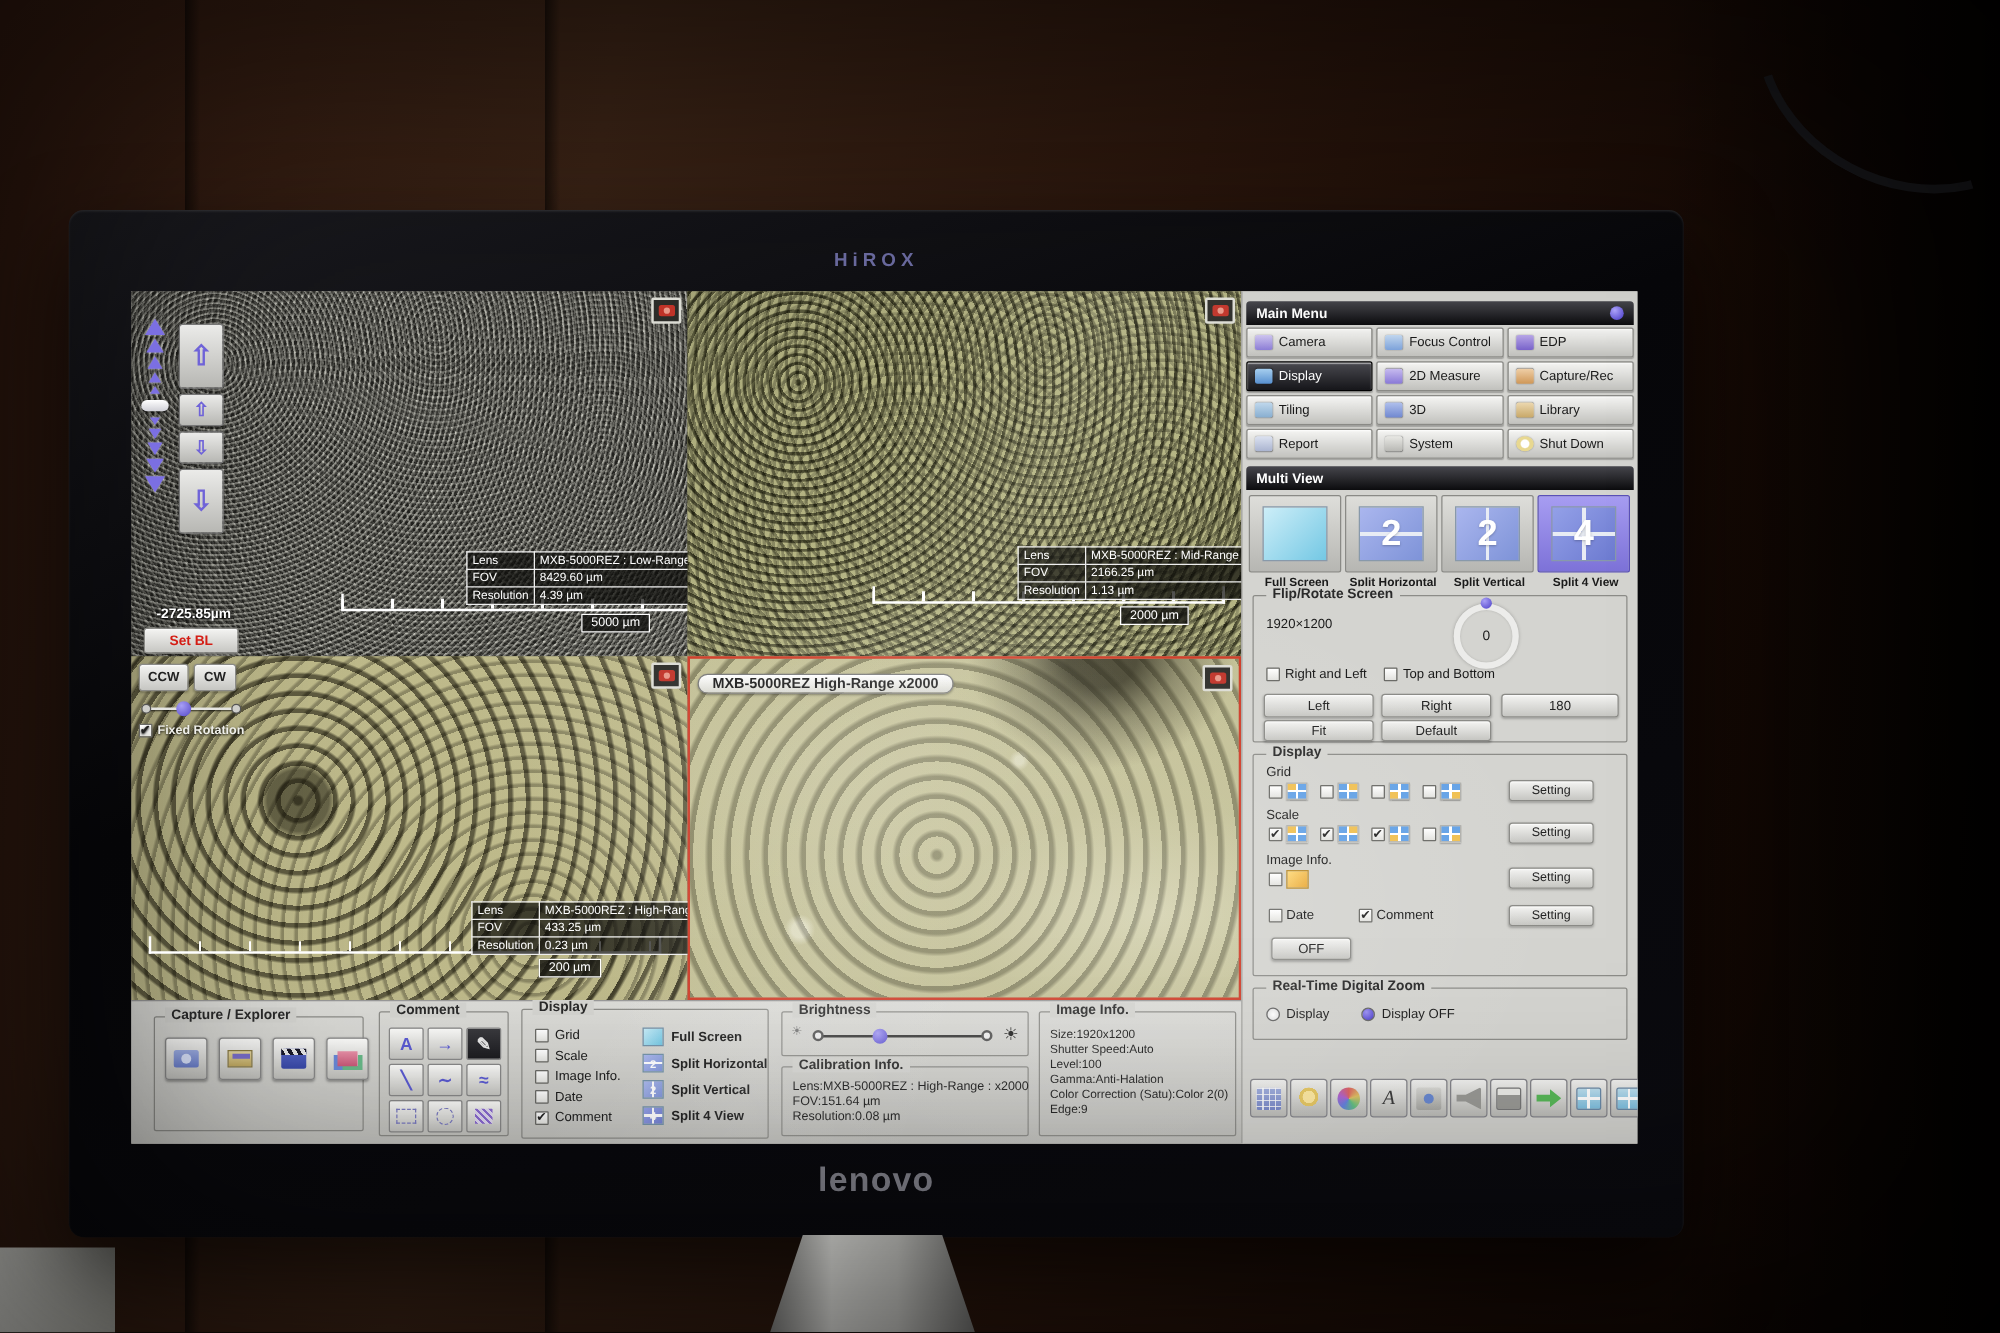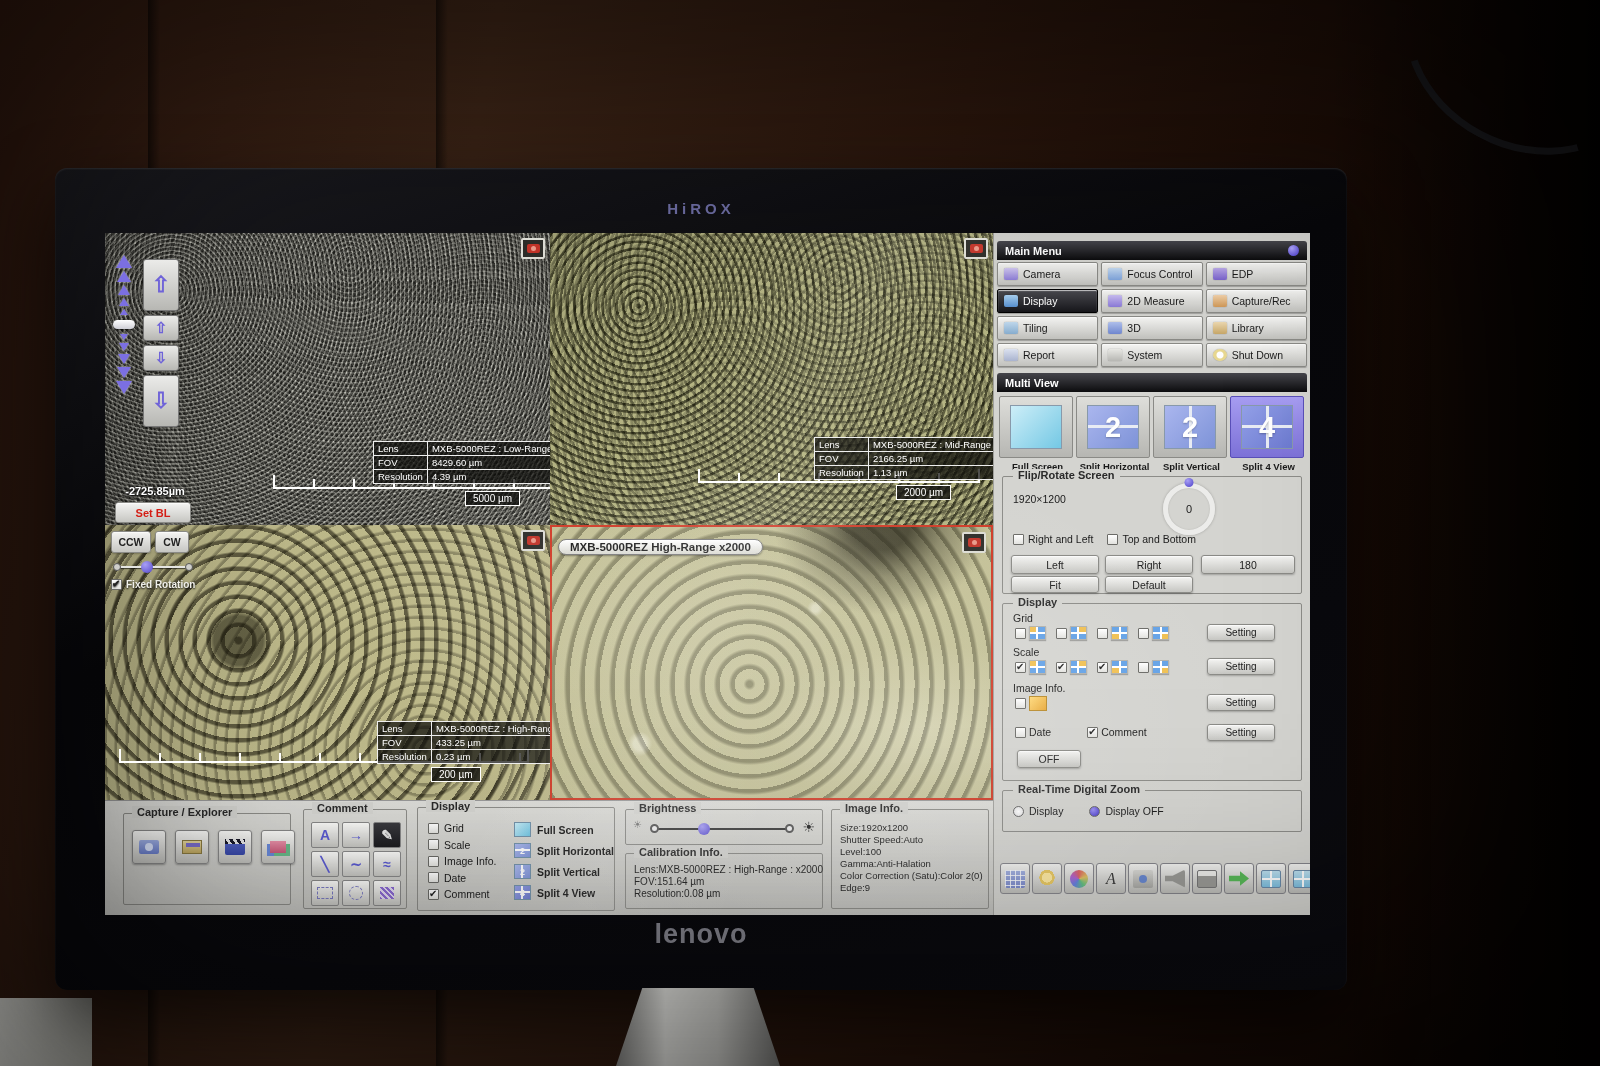--- a/index.html
+++ b/index.html
@@ -13,21 +13,21 @@
   .desk-paper{position:absolute;left:0;top:998px;width:92px;height:68px;background:linear-gradient(100deg,#e8e8e2,#b4b4ac);}
   .side-device{position:absolute;left:88px;top:692px;width:28px;height:128px;background:linear-gradient(90deg,#f2f2ec,#c6c6be);border-radius:3px;
     color:#8a8a86;font-size:9px;font-weight:bold;writing-mode:vertical-rl;text-align:center;letter-spacing:2px;padding-top:8px;}
   .stand{position:absolute;left:616px;top:988px;width:164px;height:78px;
     background:linear-gradient(90deg,#7e7e7c,#dcdcd8 30%,#c2c2be 62%,#6e6e6c);clip-path:polygon(16% 0,84% 0,100% 100%,0 100%);}
 
   .monitor{position:absolute;left:55px;top:168px;width:1292px;height:822px;border-radius:12px;
     background:linear-gradient(160deg,#1b1b20,#07070a 40%,#0b0b10);
     box-shadow:0 30px 70px rgba(0,0,0,.65), inset 0 1px 2px rgba(255,255,255,.14);}
   .brand-top{position:absolute;top:32px;left:50%;transform:translateX(-50%);color:#8d8dd4;opacity:.75;font-size:15px;font-weight:bold;letter-spacing:4px;}
-  .brand-bottom{position:absolute;bottom:40px;left:50%;transform:translateX(-50%);color:#8e8e98;opacity:.9;font-size:27px;font-weight:bold;letter-spacing:1px;}
+  .brand-bottom{position:absolute;bottom:30px;left:50%;transform:translateX(-50%);color:#8e8e98;opacity:.9;font-size:27px;font-weight:bold;letter-spacing:1px;}
 
   .screen{position:absolute;left:50px;top:65px;width:1205px;height:682px;background:#d6d5d0;overflow:hidden;}
   .screen .glare{position:absolute;inset:0;pointer-events:none;z-index:60;
     background:radial-gradient(ellipse at 62% 72%,rgba(255,255,255,.16),transparent 38%),
                radial-gradient(ellipse at 45% 55%,rgba(255,255,255,.10),transparent 30%),
                linear-gradient(115deg,transparent 42%,rgba(255,255,255,.07) 52%,transparent 62%);}
 
   
   .viewports{position:absolute;left:0;top:0;width:888px;height:567px;background:#222;}
   .q{position:absolute;overflow:hidden;}

